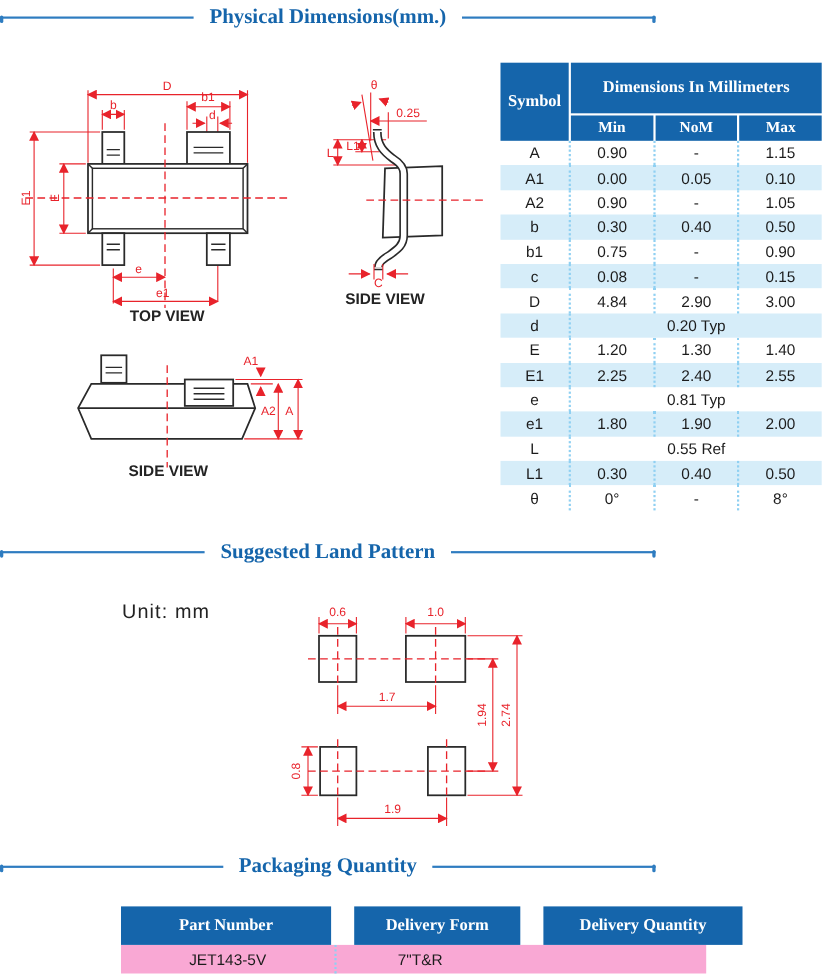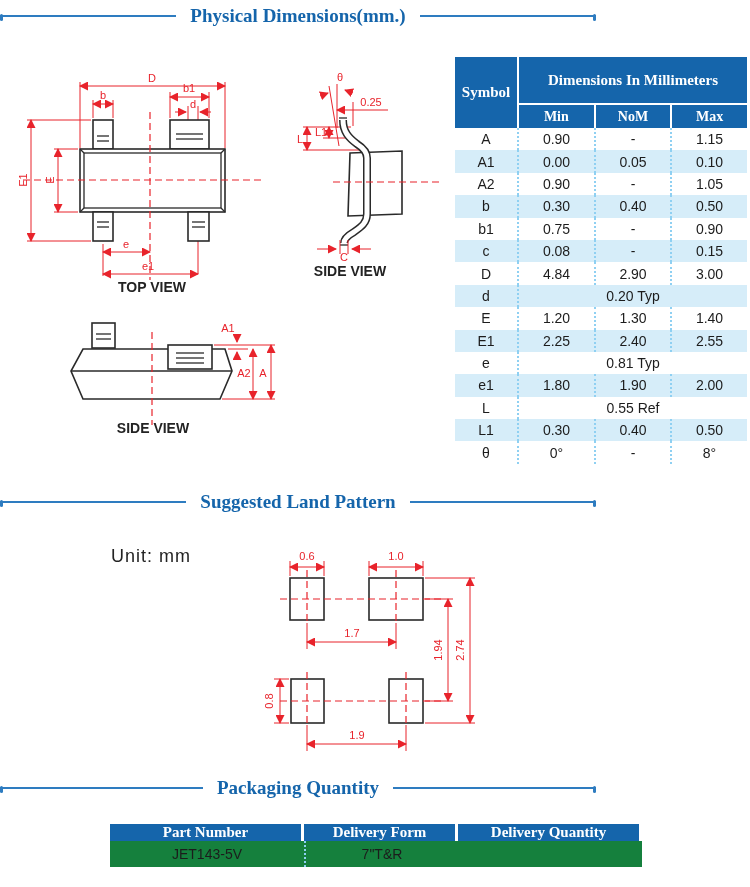--- a/index.html
+++ b/index.html
@@ -28,24 +28,24 @@
   .dim-body{}
   .dim-row{display:grid;grid-template-columns:62px 77px 76px 77px;height:22.4px;
            align-items:center;text-align:center;font-size:14px;}
   .dim-row.span{grid-template-columns:62px 1fr;}
   .dim-row.alt{background:#d6edf9;}
   .dim-cell{height:100%;display:flex;align-items:center;justify-content:center;}
   .dim-cell.v{border-left:2px dotted #8fd0f2;}
 
   
   .pack-table{position:absolute;left:110px;top:824px;width:532px;}
-  .pack-head{display:grid;grid-template-columns:191px 151px 181px;gap:3px;height:17px;}
+  .pack-head{display:grid;grid-template-columns:191px 151px 181px;gap:21px;height:35px;}
   .pack-head .hd{font-size:15px;}
   .pack-row{display:grid;grid-template-columns:194px 154px 184px;height:26px;
-            background:#15803d;text-align:center;font-size:14px;}
+            background:#f9a8d4;text-align:center;font-size:14px;}
   .pack-cell{display:flex;align-items:center;justify-content:center;height:100%;}
   .pack-cell.v{border-left:2px dotted #8fd0f2;}
 
   
   .drawing{position:absolute;}
   .unit-label{position:absolute;left:95px;top:546px;font-size:18px;color:#232323;letter-spacing:1px;margin-left:16px;}
   .ext,.dim{stroke:#e8232b;stroke-width:1;fill:none;}
   .cl{stroke:#e8232b;stroke-width:1.2;fill:none;stroke-dasharray:7 4;}
   .blk{stroke:#2a2a2a;stroke-width:1.6;fill:none;}
   .blkf{stroke:#2a2a2a;stroke-width:1.6;fill:#fff;}

